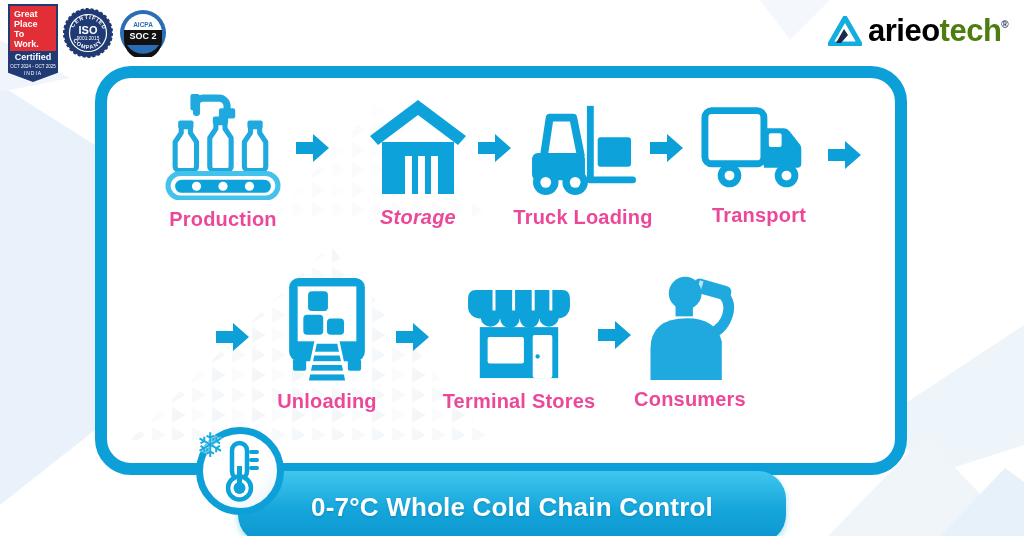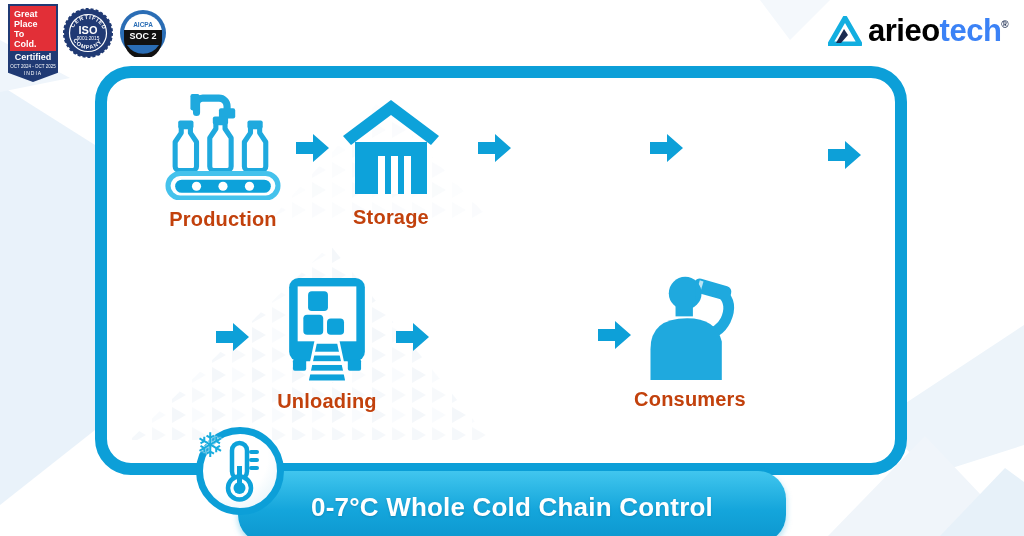--- a/index.html
+++ b/index.html
@@ -9,21 +9,21 @@
   
   .bg-svg{position:absolute;left:0;top:0;z-index:0;}
 
   
   .card{position:absolute;left:95px;top:66px;width:788px;height:385px;
     background:#ffffff;border:12px solid #0C9FD8;border-radius:36px;z-index:1;}
   .card-mosaic{position:absolute;z-index:2;opacity:.6;}
 
   
   .node{position:absolute;display:flex;flex-direction:column;align-items:center;z-index:3;}
-  .node .label{font-weight:bold;color:#c2410c;font-size:20px;letter-spacing:.2px;margin-top:8px;white-space:nowrap;}
+  .node .label{font-weight:bold;color:#ec4899;font-size:20px;letter-spacing:.2px;margin-top:8px;white-space:nowrap;}
   .arrow{position:absolute;z-index:3;}
 
   
   .banner-pill{position:absolute;left:238px;top:444px;width:548px;height:72px;border-radius:28px;
     background:linear-gradient(180deg,#41C6EE 0%,#14A5DB 55%,#0C96CE 100%);
     z-index:4;display:flex;align-items:center;justify-content:center;
     box-shadow:0 3px 6px rgba(12,159,216,.35);margin-top:27px;}
   .banner-text{color:#ffffff;font-weight:bold;font-size:26px;letter-spacing:.2px;
     text-shadow:0 1px 2px rgba(0,60,90,.25);}
   .banner-circle{position:absolute;left:196px;top:427px;width:74px;height:74px;border-radius:50%;
@@ -41,21 +41,21 @@
   .gptw-cert{position:absolute;left:0;top:48px;width:50px;text-align:center;color:#fff;
     font-weight:bold;font-size:9px;}
   .gptw-dates{position:absolute;left:0;top:60px;width:50px;text-align:center;color:#fff;font-size:4.5px;}
   .gptw-region{position:absolute;left:0;top:66px;width:50px;text-align:center;color:#fff;font-size:5px;letter-spacing:1px;}
   .badge{position:absolute;z-index:2;}
 
   
   .logo{position:absolute;left:828px;top:16px;display:flex;align-items:flex-start;z-index:2;}
   .logo-text{font-weight:bold;font-size:31px;letter-spacing:-.5px;line-height:30px;margin-left:6px;}
   .logo-arieo{color:#000000;}
-  .logo-tech{color:#3b82f6;}
+  .logo-tech{color:#4d7c0f;}
   .logo-reg{font-size:10px;color:#1B2B50;vertical-align:top;position:relative;top:-6px;}
 </style>
 </head>
 <body>
 
 <div class="stage">
 
   <svg class="bg-svg" width="1024" height="536">
     <polygon points="0,85 95,145 95,430 0,505" fill="#E9F2FA"></polygon>
     <polygon points="0,40 70,78 0,92" fill="#EFF5FB"></polygon>
@@ -63,21 +63,21 @@
     <polygon points="828,536 925,436 1020,536" fill="#F0F5FA"></polygon>
     <polygon points="940,536 1005,468 1024,482 1024,536" fill="#E7F1F9"></polygon>
     <polygon points="760,0 830,0 790,40" fill="#F4F8FC"></polygon>
   </svg>
 
   <div class="gptw">
     <div class="gptw-red">
       <div>Great</div>
       <div>Place</div>
       <div>To</div>
-      <div>Cold.</div>
+      <div>Work.</div>
     </div>
     <div class="gptw-cert">Certified</div>
     <div class="gptw-dates">OCT 2024 - OCT 2025</div>
     <div class="gptw-region">INDIA</div>
   </div>
 
   <svg class="badge" style="left:63px;top:7px;" width="50" height="52" viewBox="0 0 50 52">
     <circle cx="25" cy="26" r="24" fill="#203A74"></circle>
     <circle cx="25" cy="26" r="24" fill="none" stroke="#203A74" stroke-width="2" stroke-dasharray="3,2"></circle>
     <circle cx="25" cy="26" r="18.5" fill="none" stroke="#ffffff" stroke-width="1.2"></circle>
@@ -148,40 +148,66 @@
       <circle cx="56" cy="96.5" r="4.5" fill="#ffffff"></circle>
       <circle cx="82" cy="96.5" r="4.5" fill="#ffffff"></circle>
     </svg>
     <div class="label">Production</div>
   </div>
 
   <svg class="arrow" style="left:296px;top:133px;" width="34" height="30" viewBox="0 0 34 30">
     <polygon points="0,9 17,9 17,1 33,15 17,29 17,21 0,21" fill="#0DA0D8"></polygon>
   </svg>
 
-  <div class="node" style="left:326px;top:98px;width:130px;">
+  <div class="node" style="left:353px;top:98px;width:130px;font-style:italic;">
     <svg width="102" height="100" viewBox="0 0 100 100">
       <polygon points="50,2 98,38 90,47 50,17 10,47 2,38" fill="#0DA2DA"></polygon>
       <rect x="14" y="44" width="72" height="52" fill="#0DA2DA"></rect>
       <rect x="37" y="58" width="7" height="38" fill="#ffffff"></rect>
       <rect x="50" y="58" width="7" height="38" fill="#ffffff"></rect>
       <rect x="63" y="58" width="7" height="38" fill="#ffffff"></rect>
     </svg>
     <div class="label">Storage</div>
   </div>
 
   <svg class="arrow" style="left:478px;top:133px;" width="34" height="30" viewBox="0 0 34 30">
     <polygon points="0,9 17,9 17,1 33,15 17,29 17,21 0,21" fill="#0DA0D8"></polygon>
   </svg>
 
+  <div class="node" style="left:502px;top:100px;width:162px;">
+    <svg width="120" height="98" viewBox="0 0 120 100">
+      <polyline points="20,58 26,18 50,18 58,58" fill="none" stroke="#0DA2DA" stroke-width="8" stroke-linejoin="round"></polyline>
+      <rect x="8" y="54" width="54" height="28" rx="6" fill="#0DA2DA"></rect>
+      <rect x="64" y="6" width="7" height="78" fill="#0DA2DA"></rect>
+      <rect x="75" y="38" width="34" height="30" rx="3" fill="#0DA2DA"></rect>
+      <rect x="64" y="78" width="50" height="7" rx="3" fill="#0DA2DA"></rect>
+      <circle cx="22" cy="84" r="13" fill="#0DA2DA"></circle>
+        <circle cx="22" cy="84" r="5.5" fill="#ffffff"></circle>
+      <circle cx="52" cy="84" r="13" fill="#0DA2DA"></circle>
+        <circle cx="52" cy="84" r="5.5" fill="#ffffff"></circle>
+    </svg>
+    <div class="label">Truck Loading</div>
+  </div>
 
   <svg class="arrow" style="left:650px;top:133px;" width="34" height="30" viewBox="0 0 34 30">
     <polygon points="0,9 17,9 17,1 33,15 17,29 17,21 0,21" fill="#0DA0D8"></polygon>
   </svg>
 
+  <div class="node" style="left:688px;top:104px;width:142px;">
+    <svg width="118" height="92" viewBox="0 0 120 92">
+      <rect x="5" y="6" width="60" height="54" rx="7" fill="none" stroke="#0DA2DA" stroke-width="7"></rect>
+      <path d="M65 24 h20 a7 7 0 0 1 6 3 l11 14 a7 7 0 0 1 1 4 v15 a4 4 0 0 1 -4 4 h-34 z" fill="#0DA2DA"></path>
+      <rect x="70" y="29" width="13" height="14" rx="2" fill="#ffffff"></rect>
+      <circle cx="30" cy="72" r="12" fill="#0DA2DA"></circle>
+        <circle cx="30" cy="72" r="5" fill="#ffffff"></circle>
+      <circle cx="88" cy="72" r="12" fill="#0DA2DA"></circle>
+        <circle cx="88" cy="72" r="5" fill="#ffffff"></circle>
+    </svg>
+    <div class="label">Transport</div>
+  </div>
 
   <svg class="arrow" style="left:828px;top:140px;" width="34" height="30" viewBox="0 0 34 30">
     <polygon points="0,9 17,9 17,1 33,15 17,29 17,21 0,21" fill="#0DA0D8"></polygon>
   </svg>
 
   <svg class="arrow" style="left:216px;top:322px;" width="34" height="30" viewBox="0 0 34 30">
     <polygon points="0,9 17,9 17,1 33,15 17,29 17,21 0,21" fill="#0DA0D8"></polygon>
   </svg>
 
   <div class="node" style="left:262px;top:276px;width:130px;justify-content:center;">
@@ -198,20 +224,34 @@
       <rect x="34" y="90" width="32" height="4" fill="#ffffff"></rect>
       <rect x="32" y="100" width="36" height="4" fill="#ffffff"></rect>
     </svg>
     <div class="label">Unloading</div>
   </div>
 
   <svg class="arrow" style="left:396px;top:322px;" width="34" height="30" viewBox="0 0 34 30">
     <polygon points="0,9 17,9 17,1 33,15 17,29 17,21 0,21" fill="#0DA0D8"></polygon>
   </svg>
 
+  <div class="node" style="left:436px;top:284px;width:166px;">
+    <svg width="112" height="98" viewBox="0 0 112 100">
+      <path d="M12 6 h88 q8 0 8 9 v8 a11.5 11.5 0 0 1 -11.5 12 a10 10 0 0 1 -19.8 0 a10 10 0 0 1 -20 0 a10 10 0 0 1 -20 0 a10 10 0 0 1 -19.8 0 A11.5 11.5 0 0 1 4 23 v-8 q0 -9 8 -9 z" fill="#0DA2DA"></path>
+      <rect x="29" y="6" width="3" height="21" fill="#ffffff"></rect>
+      <rect x="49" y="6" width="3" height="21" fill="#ffffff"></rect>
+      <rect x="69" y="6" width="3" height="21" fill="#ffffff"></rect>
+      <rect x="87" y="6" width="3" height="21" fill="#ffffff"></rect>
+      <rect x="16" y="44" width="80" height="52" fill="#0DA2DA"></rect>
+      <rect x="24" y="54" width="37" height="27" rx="2" fill="#ffffff"></rect>
+      <rect x="70" y="52" width="20" height="44" rx="2" fill="#ffffff"></rect>
+      <circle cx="75" cy="74" r="2.2" fill="#0DA2DA"></circle>
+    </svg>
+    <div class="label">Terminal Stores</div>
+  </div>
 
   <svg class="arrow" style="left:598px;top:320px;" width="34" height="30" viewBox="0 0 34 30">
     <polygon points="0,9 17,9 17,1 33,15 17,29 17,21 0,21" fill="#0DA0D8"></polygon>
   </svg>
 
   <div class="node" style="left:622px;top:272px;width:136px;">
     <svg width="106" height="108" viewBox="0 0 110 112">
       <g transform="rotate(16 76 18)">
         <rect x="58" y="10" width="40" height="15" rx="6" fill="#1FA9DE"></rect>
         <rect x="63" y="12" width="4" height="11" fill="#ffffff" opacity=".7"></rect>

